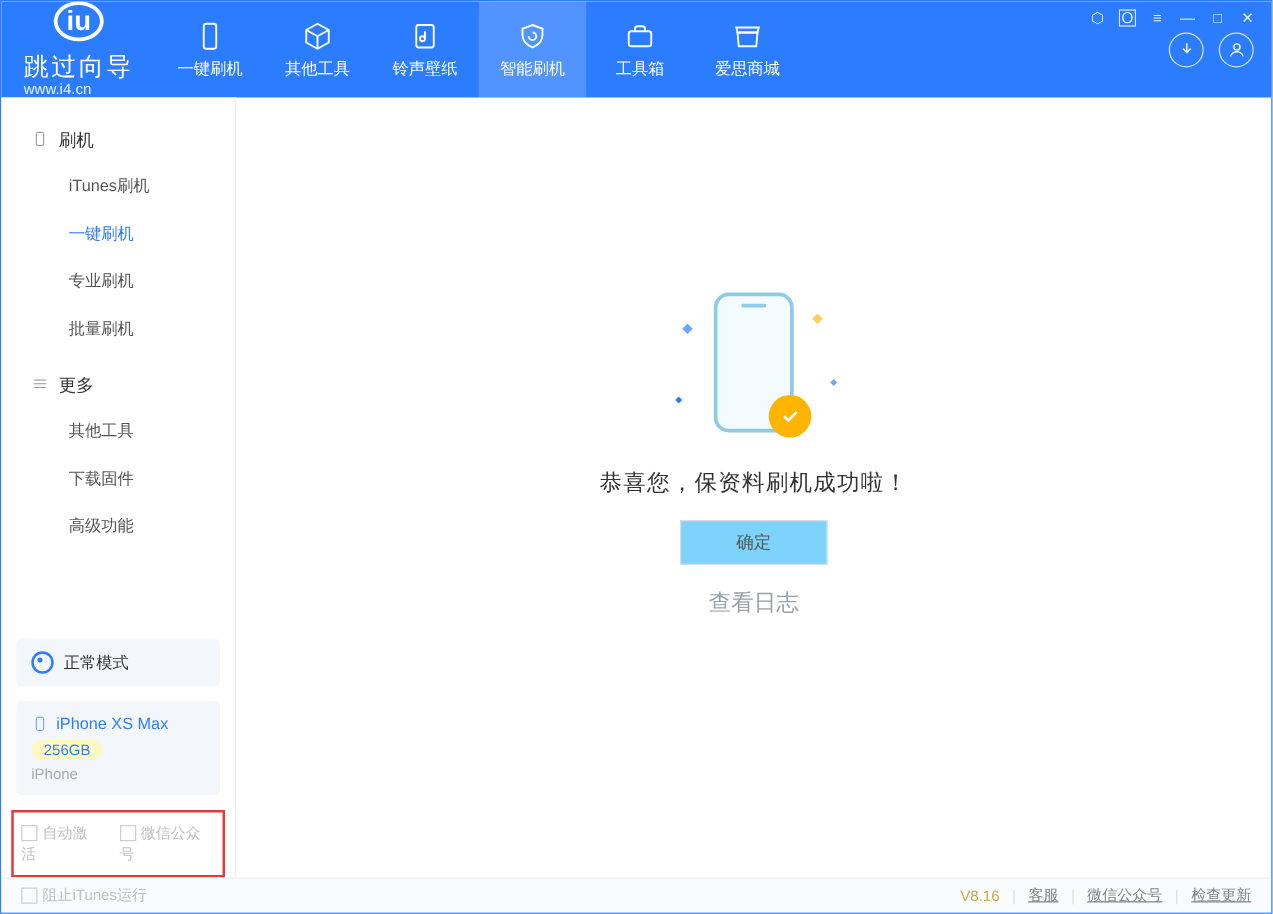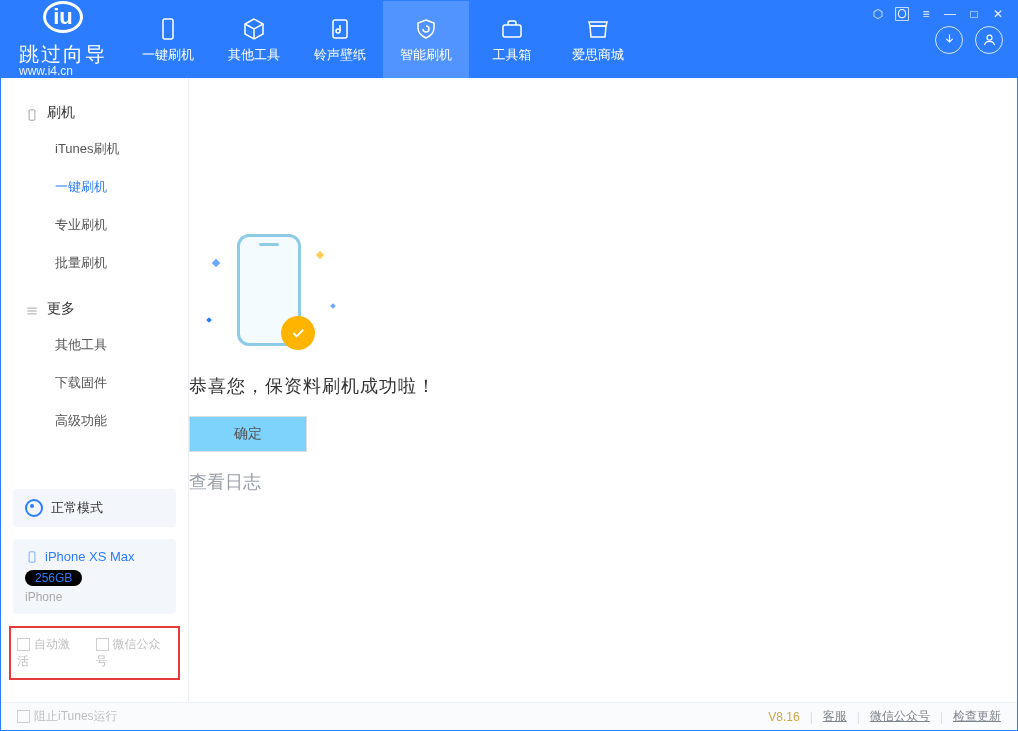--- a/index.html
+++ b/index.html
@@ -22,43 +22,43 @@
 .hr-btn { width:28px; height:28px; border:1.5px solid rgba(255,255,255,.8); border-radius:50%; display:flex; align-items:center; justify-content:center; cursor:pointer; }
 .hr-btn svg { width:15px; height:15px; stroke:#fff; fill:none; stroke-width:1.8; }
 
 .win-controls { position:absolute; top:0; right:0; display:flex; gap:10px; padding:6px 12px; color:#fff; font-size:12px; }
 .win-controls span { cursor:pointer; opacity:.9; width:14px; height:14px; display:inline-flex; align-items:center; justify-content:center; }
 
 
 .body { display:flex; height:calc(100% - 77px - 28px); }
 .sidebar { width:188px; border-right:1px solid #eceff4; padding-top:18px; background:#fff; display:flex; flex-direction:column; }
 .sb-section { margin-bottom:10px; }
-.sb-heading { display:flex; align-items:flex-end; gap:8px; padding:8px 24px; color:#333; font-size:14px; }
+.sb-heading { display:flex; align-items:flex-start; gap:8px; padding:8px 24px; color:#333; font-size:14px; }
 .sb-heading svg { width:14px; height:14px; stroke:#666; fill:none; }
 .sb-item { padding:10px 24px 10px 54px; font-size:13px; color:#555; cursor:pointer; }
 .sb-item.active { color:#2b7cff; }
 
 .sb-spacer { flex:1; }
 
 .mode-card, .device-card { margin:6px 12px; background:#f3f6fb; border-radius:4px; padding:10px 12px; font-size:13px; }
 .mode-card { display:flex; align-items:center; gap:8px; color:#333; }
 .mode-dot { width:18px; height:18px; border:2px solid #2b7cff; border-radius:50%; position:relative; }
 .mode-dot::after { content:""; position:absolute; top:3px; left:3px; width:4px; height:4px; background:#2b7cff; border-radius:50%; }
 
 .device-card { color:#333; }
 .device-card .dname { color:#2b7cff; font-weight:500; display:flex; align-items:center; gap:6px; }
 .device-card .dname svg { width:14px; height:14px; stroke:#2b7cff; fill:none; }
-.storage-pill { display:inline-block; margin-top:6px; background:#000000; color:#2b7cff; border-radius:10px; padding:1px 10px; font-size:12px; }
+.storage-pill { display:inline-block; margin-top:6px; background:#fef9c3; color:#2b7cff; border-radius:10px; padding:1px 10px; font-size:12px; }
 .dtype { margin-top:4px; font-size:12px; color:#aaa; }
 
-.opts-row { border:2px solid #e63a3a; margin:6px 8px 22px 8px; padding:8px 6px; display:flex; gap:14px; font-size:12px; color:#bfbfbf; align-items:flex-start; }
+.opts-row { border:2px solid #e63a3a; margin:6px 8px 0 8px; padding:8px 6px; display:flex; gap:14px; font-size:12px; color:#bfbfbf; align-items:flex-start; }
 .chk { width:13px; height:13px; border:1px solid #cfcfcf; display:inline-block; vertical-align:middle; margin-right:4px; }
 
 
-.main { flex:1; display:flex; flex-direction:column; align-items:flex-start; justify-content:center; gap:18px; padding-bottom:60px; }
+.main { flex:1; display:flex; flex-direction:column; align-items:center; justify-content:center; gap:18px; padding-bottom:60px; }
 .illus { position:relative; width:160px; height:130px; }
 .phone { position:absolute; left:48px; top:8px; width:64px; height:112px; border:3px solid #8ecbe7; border-radius:12px; background:#f3fbff; }
 .phone::before { content:""; position:absolute; top:6px; left:50%; transform:translateX(-50%); width:20px; height:3px; border-radius:2px; background:#8ecbe7; }
 .badge { position:absolute; right:34px; bottom:6px; width:34px; height:34px; background:#ffb400; border-radius:50%; display:flex; align-items:center; justify-content:center; }
 .badge svg { width:16px; height:16px; stroke:#fff; stroke-width:3; fill:none; }
 .spark { position:absolute; width:6px; height:6px; background:#2b7cff; transform:rotate(45deg); }
 .s1{ left:24px; top:34px; background:#6aa8ff;} .s2{ right:26px; top:26px; background:#ffcf5a;} .s3{ left:18px; bottom:34px; width:4px; height:4px;} .s4{ right:14px; bottom:48px; width:4px; height:4px; background:#6aa8ff;}
 
 .success-text { font-size:18px; color:#333; letter-spacing:1px; }
 .ok-btn { border:1px solid #d9dde3; background:#7dd3fc; padding:8px 44px; font-size:14px; color:#555; cursor:pointer; }

